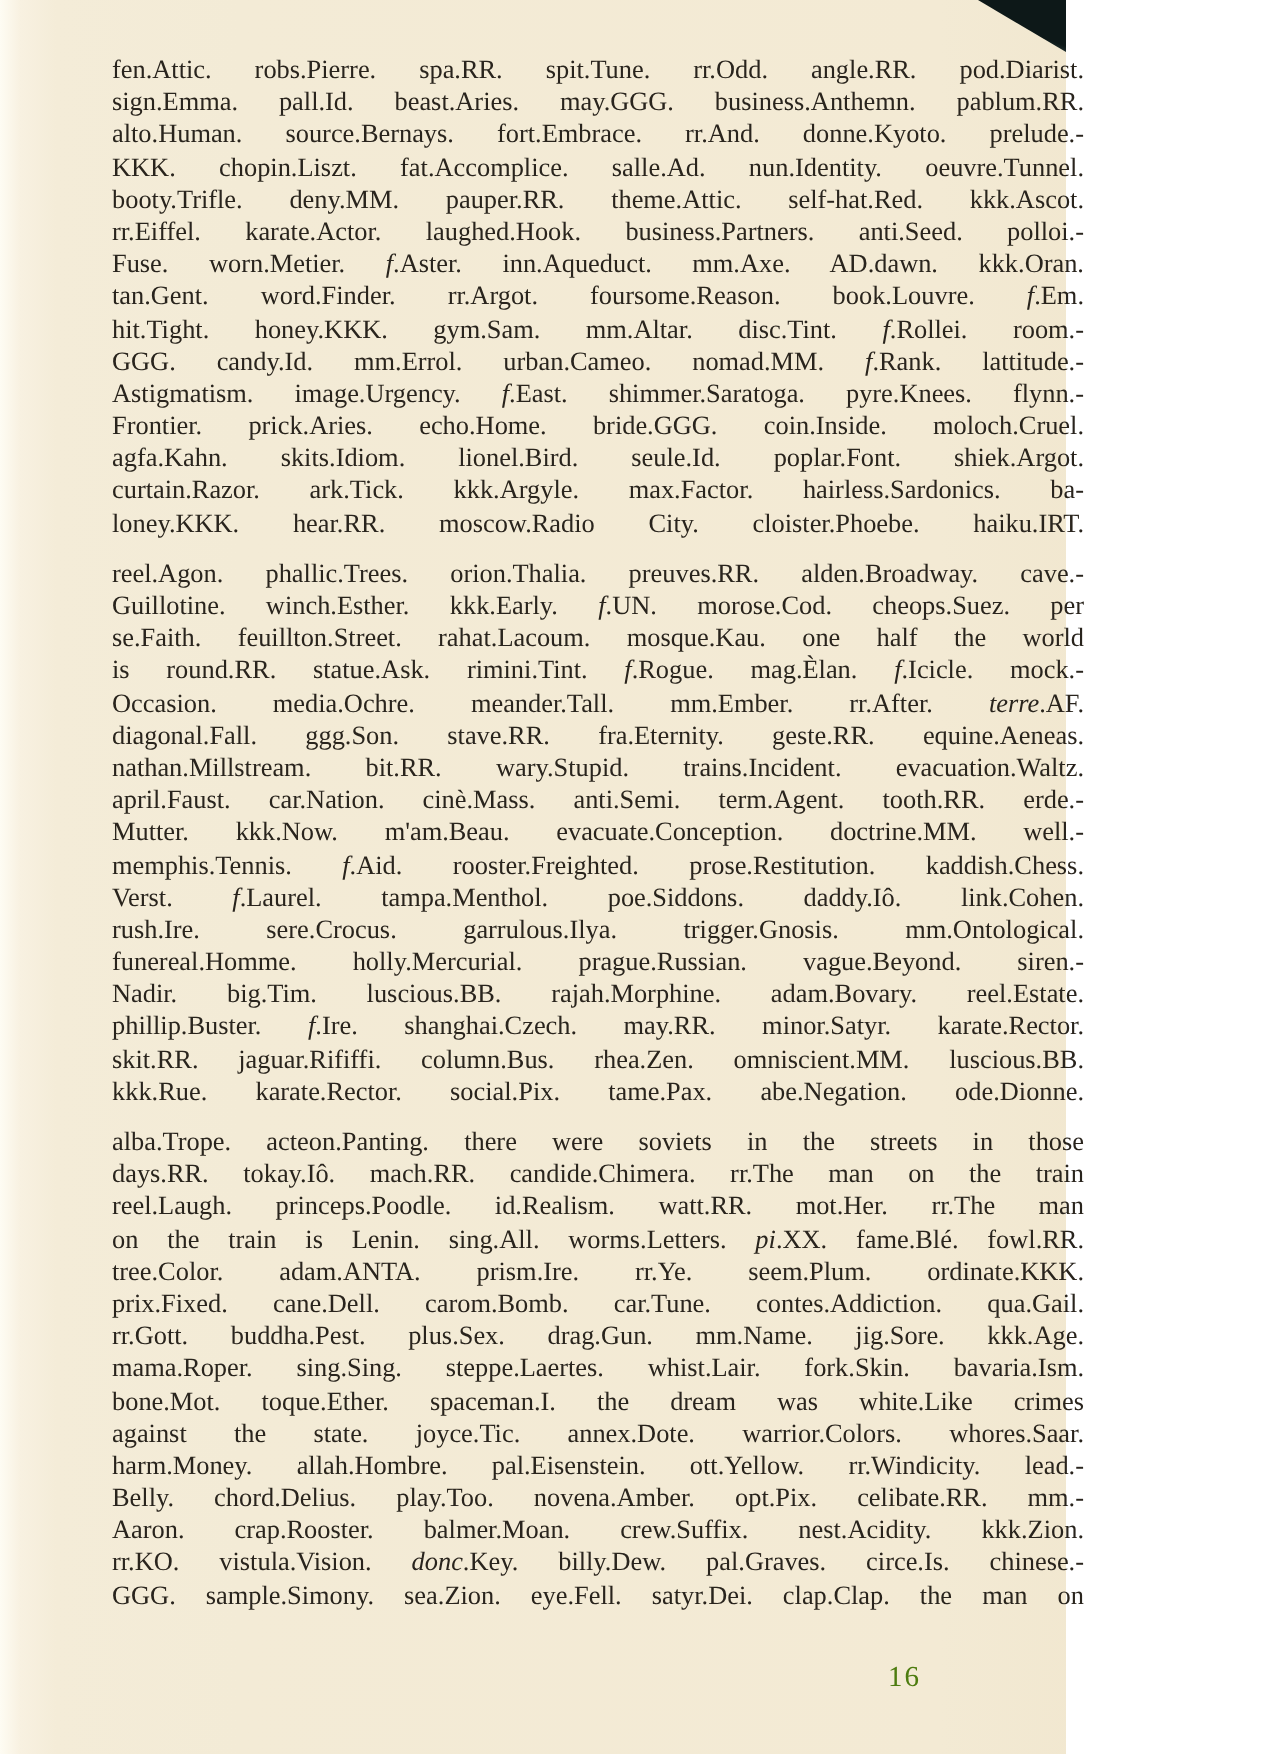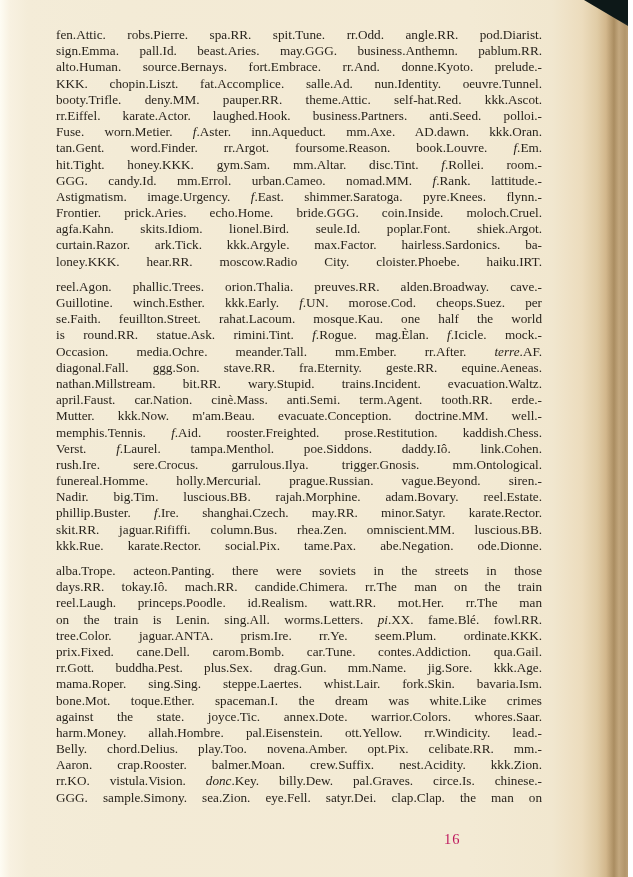--- a/index.html
+++ b/index.html
@@ -4,21 +4,21 @@
 <style>
   html, body {
     margin: 0; padding: 0;
     width: 633px; height: 877px;
     background: #ffffff;
     overflow: hidden;
     font-family: "Liberation Serif", serif;
   }
   .scan {
     position: relative;
-    width: 628px; height: 877px; border-radius: 18px;
+    width: 533px; height: 877px; border-radius: 18px;
   }
   
   .page {
     position: absolute; inset: 0;
     background: linear-gradient(90deg,
       #fefcf3 0px, #f8f1e1 10px, #f4ecd8 28px,
       #f3ebd6 120px, #f3ead4 470px, #f1e7cf 552px,
       #ecdcbd 582px, #e0cca6 597px, #d2b78c 606px,
       #aa8d61 614px, #c3a87f 619px, #b2966b 625px,
       #c9ae85 633px);
@@ -43,21 +43,21 @@
     text-align: justify;
     text-align-last: justify;
     white-space: normal;
     height: 16.2px;
     overflow: hidden;
   }
   .page-number {
     position: absolute;
     left: 444px; top: 831px;
     width: 40px;
-    color: #be185d;
+    color: #4d7c0f;
     font-size: 14.5px;
     letter-spacing: 1px;
   }
 </style>
 </head>
 <body>
 
 <div class="scan">
   <div class="page"></div>
   <div class="corner"></div>
@@ -96,21 +96,21 @@
         <div class="line">Nadir. big.Tim. luscious.BB. rajah.Morphine. adam.Bovary. reel.Estate.</div>
         <div class="line">phillip.Buster. <i>f</i>.Ire. shanghai.Czech. may.RR. minor.Satyr. karate.Rector.</div>
         <div class="line">skit.RR. jaguar.Rififfi. column.Bus. rhea.Zen. omniscient.MM. luscious.BB.</div>
         <div class="line">kkk.Rue. karate.Rector. social.Pix. tame.Pax. abe.Negation. ode.Dionne.</div>
       </div>
       <div class="para">
         <div class="line">alba.Trope. acteon.Panting. there were soviets in the streets in those</div>
         <div class="line">days.RR. tokay.Iô. mach.RR. candide.Chimera. rr.The man on the train</div>
         <div class="line">reel.Laugh. princeps.Poodle. id.Realism. watt.RR. mot.Her. rr.The man</div>
         <div class="line">on the train is Lenin. sing.All. worms.Letters. <i>pi</i>.XX. fame.Blé. fowl.RR.</div>
-        <div class="line">tree.Color. jaguar.ANTA. prism.Ire. rr.Ye. seem.Plum. ordinate.KKK.</div>
+        <div class="line">tree.Color. adam.ANTA. prism.Ire. rr.Ye. seem.Plum. ordinate.KKK.</div>
         <div class="line">prix.Fixed. cane.Dell. carom.Bomb. car.Tune. contes.Addiction. qua.Gail.</div>
         <div class="line">rr.Gott. buddha.Pest. plus.Sex. drag.Gun. mm.Name. jig.Sore. kkk.Age.</div>
         <div class="line">mama.Roper. sing.Sing. steppe.Laertes. whist.Lair. fork.Skin. bavaria.Ism.</div>
         <div class="line">bone.Mot. toque.Ether. spaceman.I. the dream was white.Like crimes</div>
         <div class="line">against the state. joyce.Tic. annex.Dote. warrior.Colors. whores.Saar.</div>
         <div class="line">harm.Money. allah.Hombre. pal.Eisenstein. ott.Yellow. rr.Windicity. lead.-</div>
         <div class="line">Belly. chord.Delius. play.Too. novena.Amber. opt.Pix. celibate.RR. mm.-</div>
         <div class="line">Aaron. crap.Rooster. balmer.Moan. crew.Suffix. nest.Acidity. kkk.Zion.</div>
         <div class="line">rr.KO. vistula.Vision. <i>donc</i>.Key. billy.Dew. pal.Graves. circe.Is. chinese.-</div>
         <div class="line">GGG. sample.Simony. sea.Zion. eye.Fell. satyr.Dei. clap.Clap. the man on</div>

